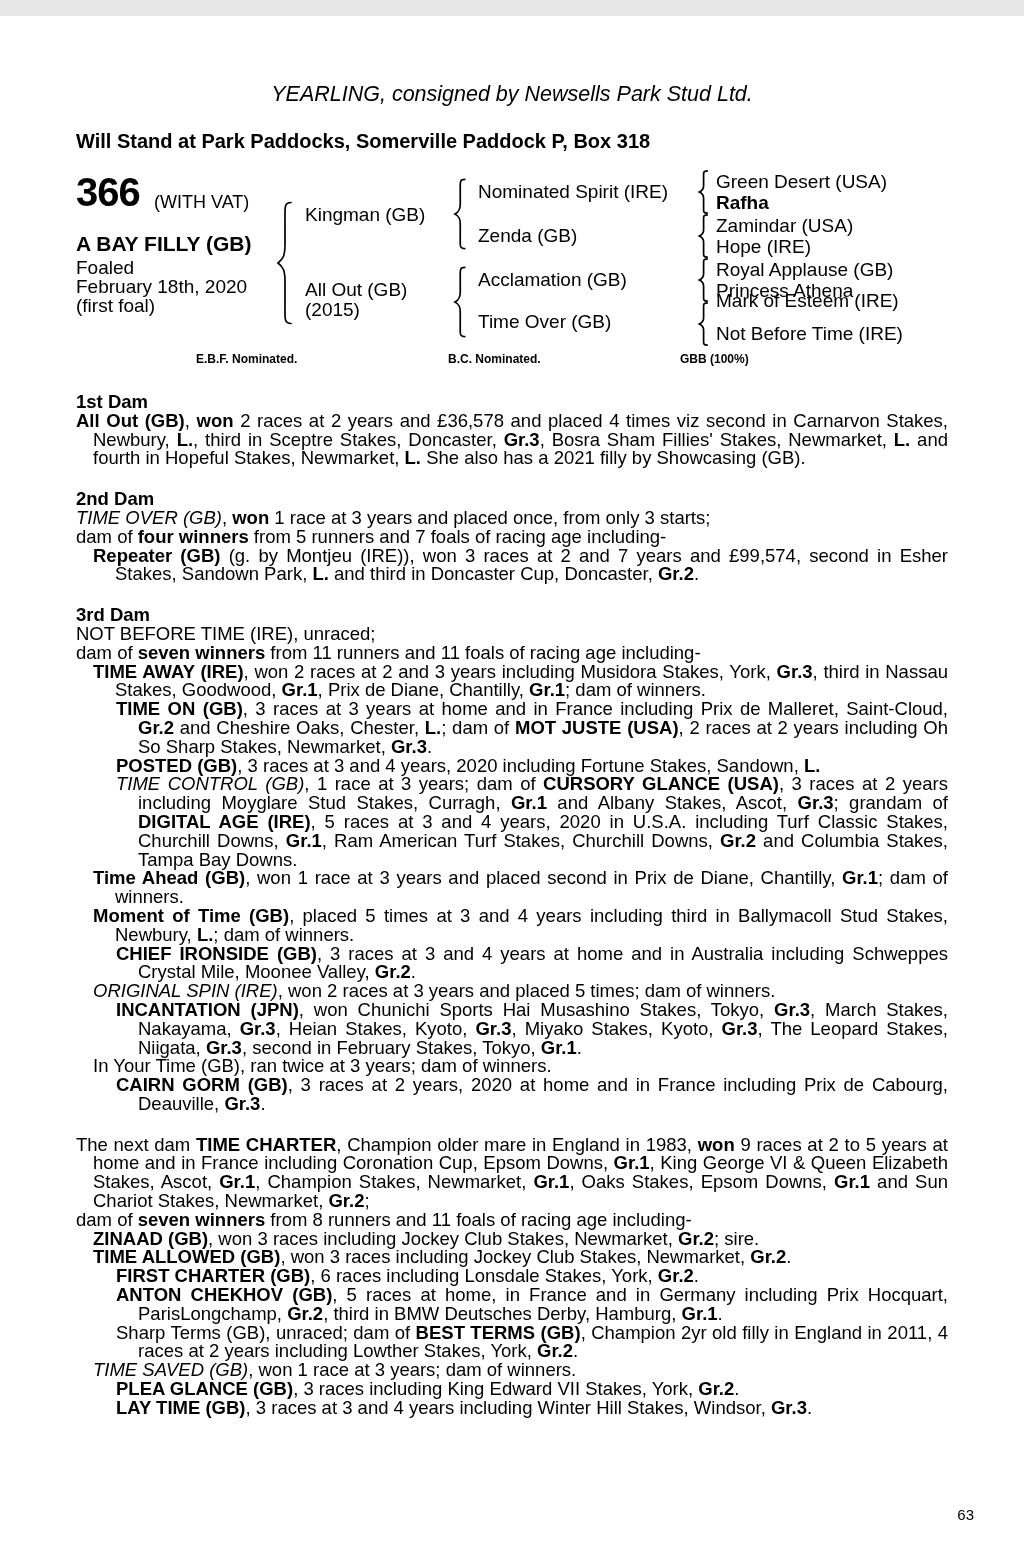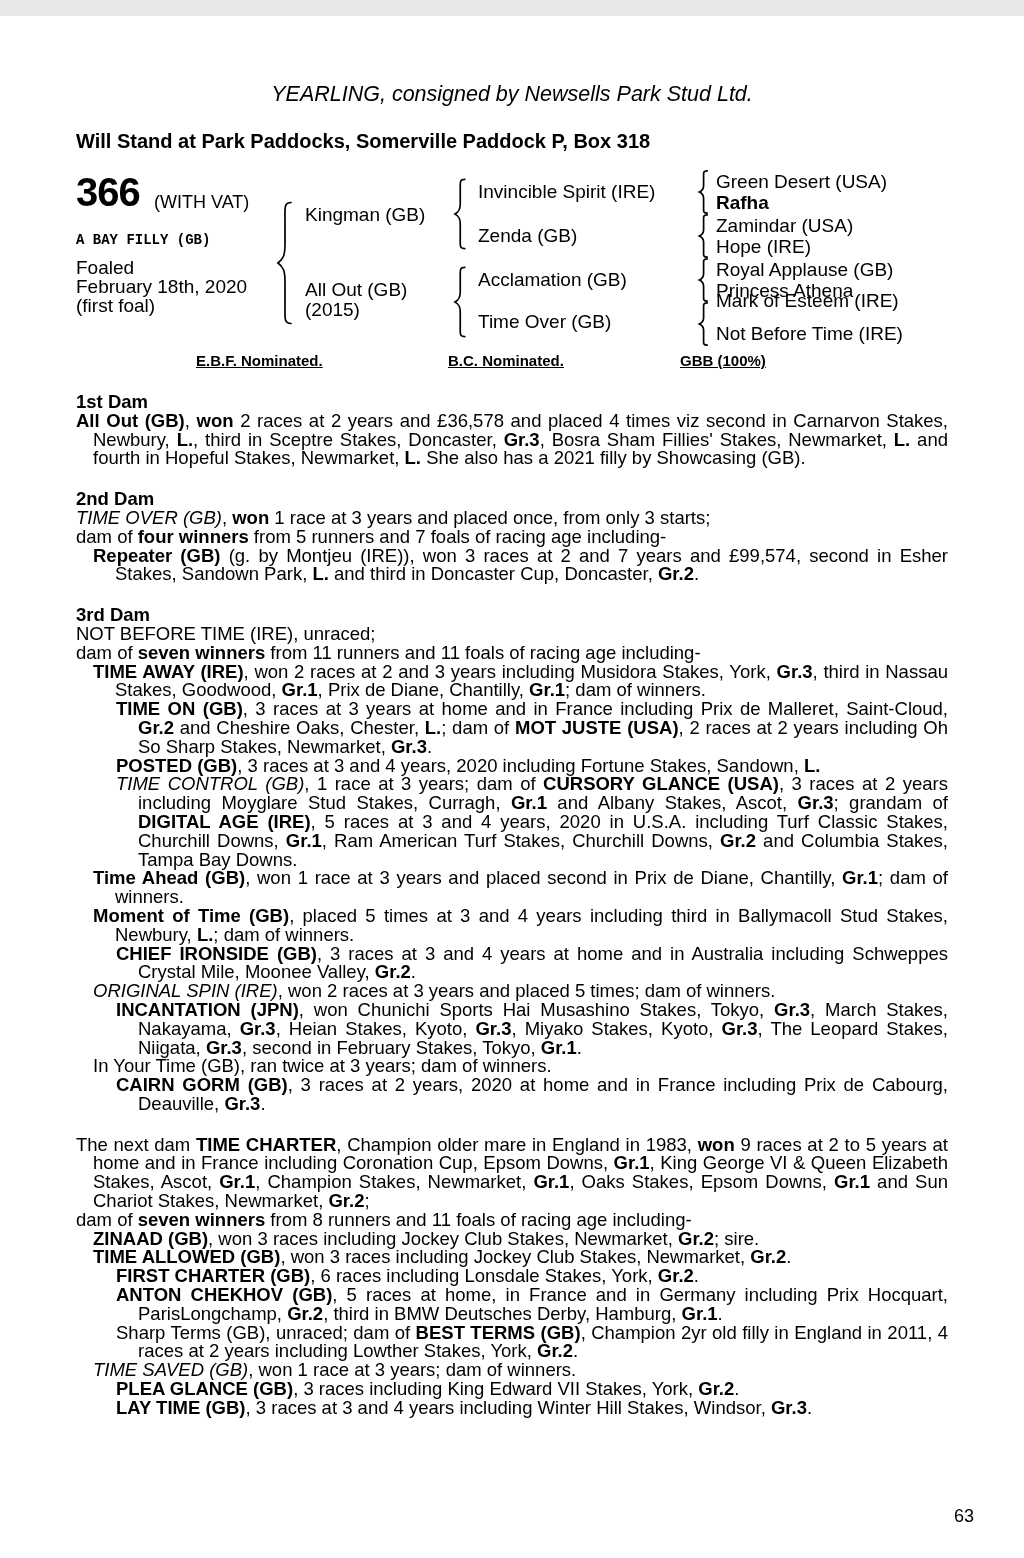--- a/index.html
+++ b/index.html
@@ -11,35 +11,35 @@
   }
   .abs { position:absolute; white-space:nowrap; }
   .title {
     position:absolute; top:66px; left:76px; width:872px; text-align:center;
     font-style:italic; font-size:21.5px;
   }
   .stand { position:absolute; top:114px; left:76px; font-weight:bold; font-size:20px; }
   .ped-text { font-size:19px; line-height:20px; }
   .lot-num { font-size:40px; font-weight:bold; letter-spacing:-1px; }
   .vat { font-size:18px; }
-  .horse-name { font-weight:bold; font-size:14px;font-family:Liberation Mono, monospace; }
+  .horse-name { font-weight:bold; font-size:21px; }
   .brace { position:absolute; }
   .brace svg { display:block; width:100%; height:100%; }
-  .noms span { position:absolute; font-weight:bold; font-size:15px; white-space:nowrap;text-decoration:underline; }
+  .noms span { position:absolute; font-weight:bold; font-size:12px; white-space:nowrap; }
   .dam-body {
     position:absolute; top:377px; left:76px; width:872px;
     font-size:18.5px; line-height:18.8px; text-align:justify;
   }
   .dam-section + .dam-section { margin-top:22px; }
   .dam-body p { margin:0; }
   .dam-head { font-weight:bold; text-align:left; }
   .para.p0 { padding-left:17px; text-indent:-17px; }
   .para.p1 { padding-left:39px; text-indent:-22px; }
   .para.p2 { padding-left:62px; text-indent:-22px; }
-  .pageno { position:absolute; top:1490px; right:70px; font-size:18px; }
+  .pageno { position:absolute; top:1490px; right:70px; font-size:15px; }
   b { font-weight:bold; } i { font-style:italic; }
 </style>
 </head>
 <body>
 
 <div class="page">
 
   <div class="title">YEARLING, consigned by Newsells Park Stud Ltd.</div>
   <div class="stand">Will Stand at Park Paddocks, Somerville Paddock P, Box 318</div>
 
@@ -86,21 +86,21 @@
           <path d="M17 2 C10 2 11 6 11 16 L11 36 C11 44 9 47 4 50 C9 53 11 56 11 64 L11 84 C11 94 10 98 17 98" fill="none" stroke="#000" stroke-width="1.7" vector-effect="non-scaling-stroke" stroke-linecap="round"></path>
         </svg>
       </span>
     <span class="brace" style="left:697px; top:286px; width:12px; height:44px;">
         <svg viewBox="0 0 20 100" preserveAspectRatio="none">
           <path d="M17 2 C10 2 11 6 11 16 L11 36 C11 44 9 47 4 50 C9 53 11 56 11 64 L11 84 C11 94 10 98 17 98" fill="none" stroke="#000" stroke-width="1.7" vector-effect="non-scaling-stroke" stroke-linecap="round"></path>
         </svg>
       </span>
 
     <div id="gen2">
-        <span class="abs ped-text" style="left: 478px; top: 166px;">Invincible Spirit (IRE)</span>
+        <span class="abs ped-text" style="left: 478px; top: 166px;">Nominated Spirit (IRE)</span>
         <span class="abs ped-text" style="left: 478px; top: 210px;">Zenda (GB)</span>
         <span class="abs ped-text" style="left: 478px; top: 254px;">Acclamation (GB)</span>
         <span class="abs ped-text" style="left: 478px; top: 296px;">Time Over (GB)</span>
       </div>
     <div id="gen3">
         <span class="abs ped-text" style="left: 716px; top: 156px;">Green Desert (USA)</span>
         <span class="abs ped-text" style="left: 716px; top: 177px; font-weight: bold;">Rafha</span>
         <span class="abs ped-text" style="left: 716px; top: 200px;">Zamindar (USA)</span>
         <span class="abs ped-text" style="left: 716px; top: 221px;">Hope (IRE)</span>
         <span class="abs ped-text" style="left: 716px; top: 244px;">Royal Applause (GB)</span>

